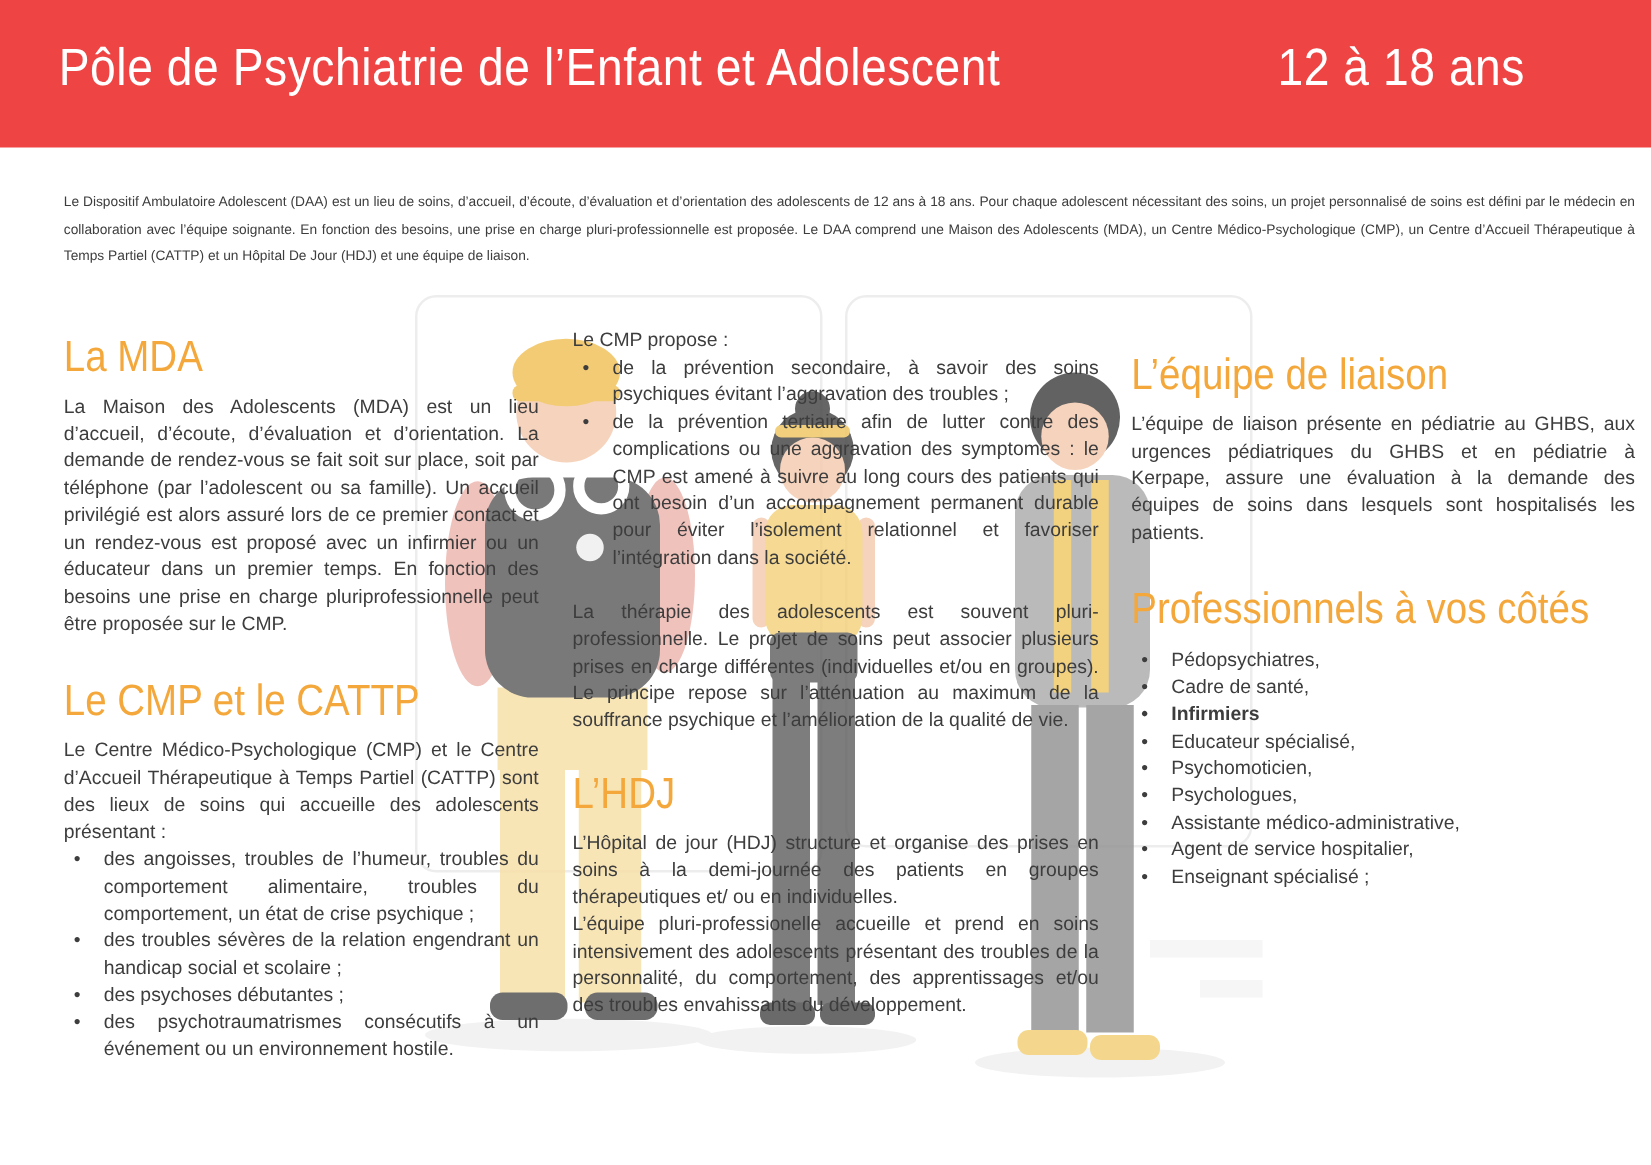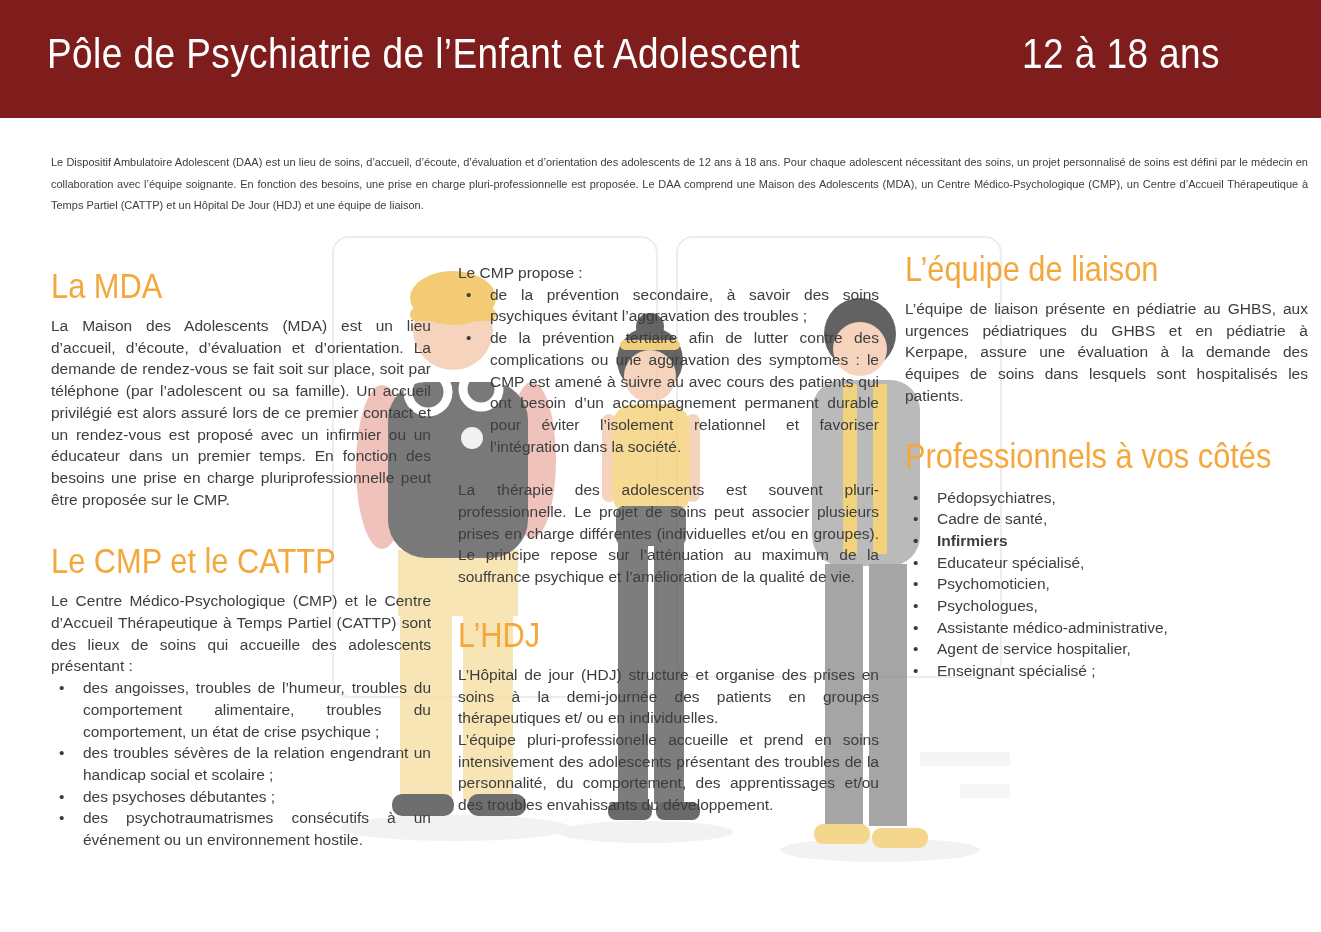--- a/index.html
+++ b/index.html
@@ -7,21 +7,21 @@
     position:relative;
     width:1321px;height:932px;
     background:#ffffff;
     overflow:hidden;
     font-family:"Liberation Sans",sans-serif;
     color:#3d3d3d;
   }
   
   .header{
     position:absolute;left:0;top:0;width:1321px;height:118px;
-    background:#7f1d1d;z-index:2;
+    background:#ef4444;z-index:2;
   }
   .header-title{
     position:absolute;left:47px;top:30px;
     font-size:42px;line-height:48px;font-weight:400;
     color:#ffffff;white-space:nowrap;
     transform:scaleX(0.88);transform-origin:0 50%;
     letter-spacing:0.5px;
   }
   .header-age{
     position:absolute;left:1022px;top:30px;
@@ -38,21 +38,21 @@
   }
   
   .illu{
     position:absolute;left:320px;top:232px;width:690px;height:640px;
     z-index:0;
   }
   
   .col{position:absolute;z-index:1;}
   .col-left  {left:51px; top:265px;width:380px;}
   .col-mid   {left:458px;top:262px;width:421px;}
-  .col-right {left:905px;top:248px;width:403px;}
+  .col-right {left:905px;top:279px;width:403px;}
   .hd{
     font-size:35px;line-height:42px;font-weight:400;
     color:#f4a83c;margin:0;white-space:nowrap;
     transform:scaleX(0.88);transform-origin:0 50%;
   }
   .body-p{
     font-size:15.5px;line-height:21.7px;text-align:justify;
     margin:8px 0 0 0;
   }
   .body-p.nogap{margin-top:0;}
@@ -147,21 +147,21 @@
     <li>des troubles sévères de la relation engendrant un handicap social et scolaire ;</li>
     <li>des psychoses débutantes ;</li>
     <li>des psychotraumatrismes consécutifs à un événement ou un environnement hostile.</li>
   </ul>
 </div>
 
 <div class="col col-mid">
   <p class="body-p nogap">Le CMP propose :</p>
   <ul class="list">
     <li>de la prévention secondaire, à savoir des soins psychiques évitant l’aggravation des troubles ;</li>
-    <li>de la prévention tertiaire afin de lutter contre des complications ou une aggravation des symptomes : le CMP est amené à suivre au avec cours des patients qui ont besoin d’un accompagnement permanent durable pour éviter l’isolement relationnel et favoriser l’intégration dans la société.</li>
+    <li>de la prévention tertiaire afin de lutter contre des complications ou une aggravation des symptomes : le CMP est amené à suivre au long cours des patients qui ont besoin d’un accompagnement permanent durable pour éviter l’isolement relationnel et favoriser l’intégration dans la société.</li>
   </ul>
   <p class="body-p mt22">La thérapie des adolescents est souvent pluri-professionnelle. Le projet de soins peut associer plusieurs prises en charge différentes (individuelles et/ou en groupes). Le principe repose sur l’atténuation au maximum de la souffrance psychique et l’amélioration de la qualité de vie.</p>
   <h2 class="hd mt26">L’HDJ</h2>
   <p class="body-p">L’Hôpital de jour (HDJ) structure et organise des prises en soins à la demi-journée des patients en groupes thérapeutiques et/ ou en individuelles.</p>
   <p class="body-p nogap">L’équipe pluri-professionelle accueille et prend en soins intensivement des adolescents présentant des troubles de la personnalité, du comportement, des apprentissages et/ou des troubles envahissants du développement.</p>
 </div>
 
 <div class="col col-right">
   <h2 class="hd">L’équipe de liaison</h2>
   <p class="body-p">L’équipe de liaison présente en pédiatrie au GHBS, aux urgences pédiatriques du GHBS et en pédiatrie à Kerpape, assure une évaluation à la demande des équipes de soins dans lesquels sont hospitalisés les patients.</p>

